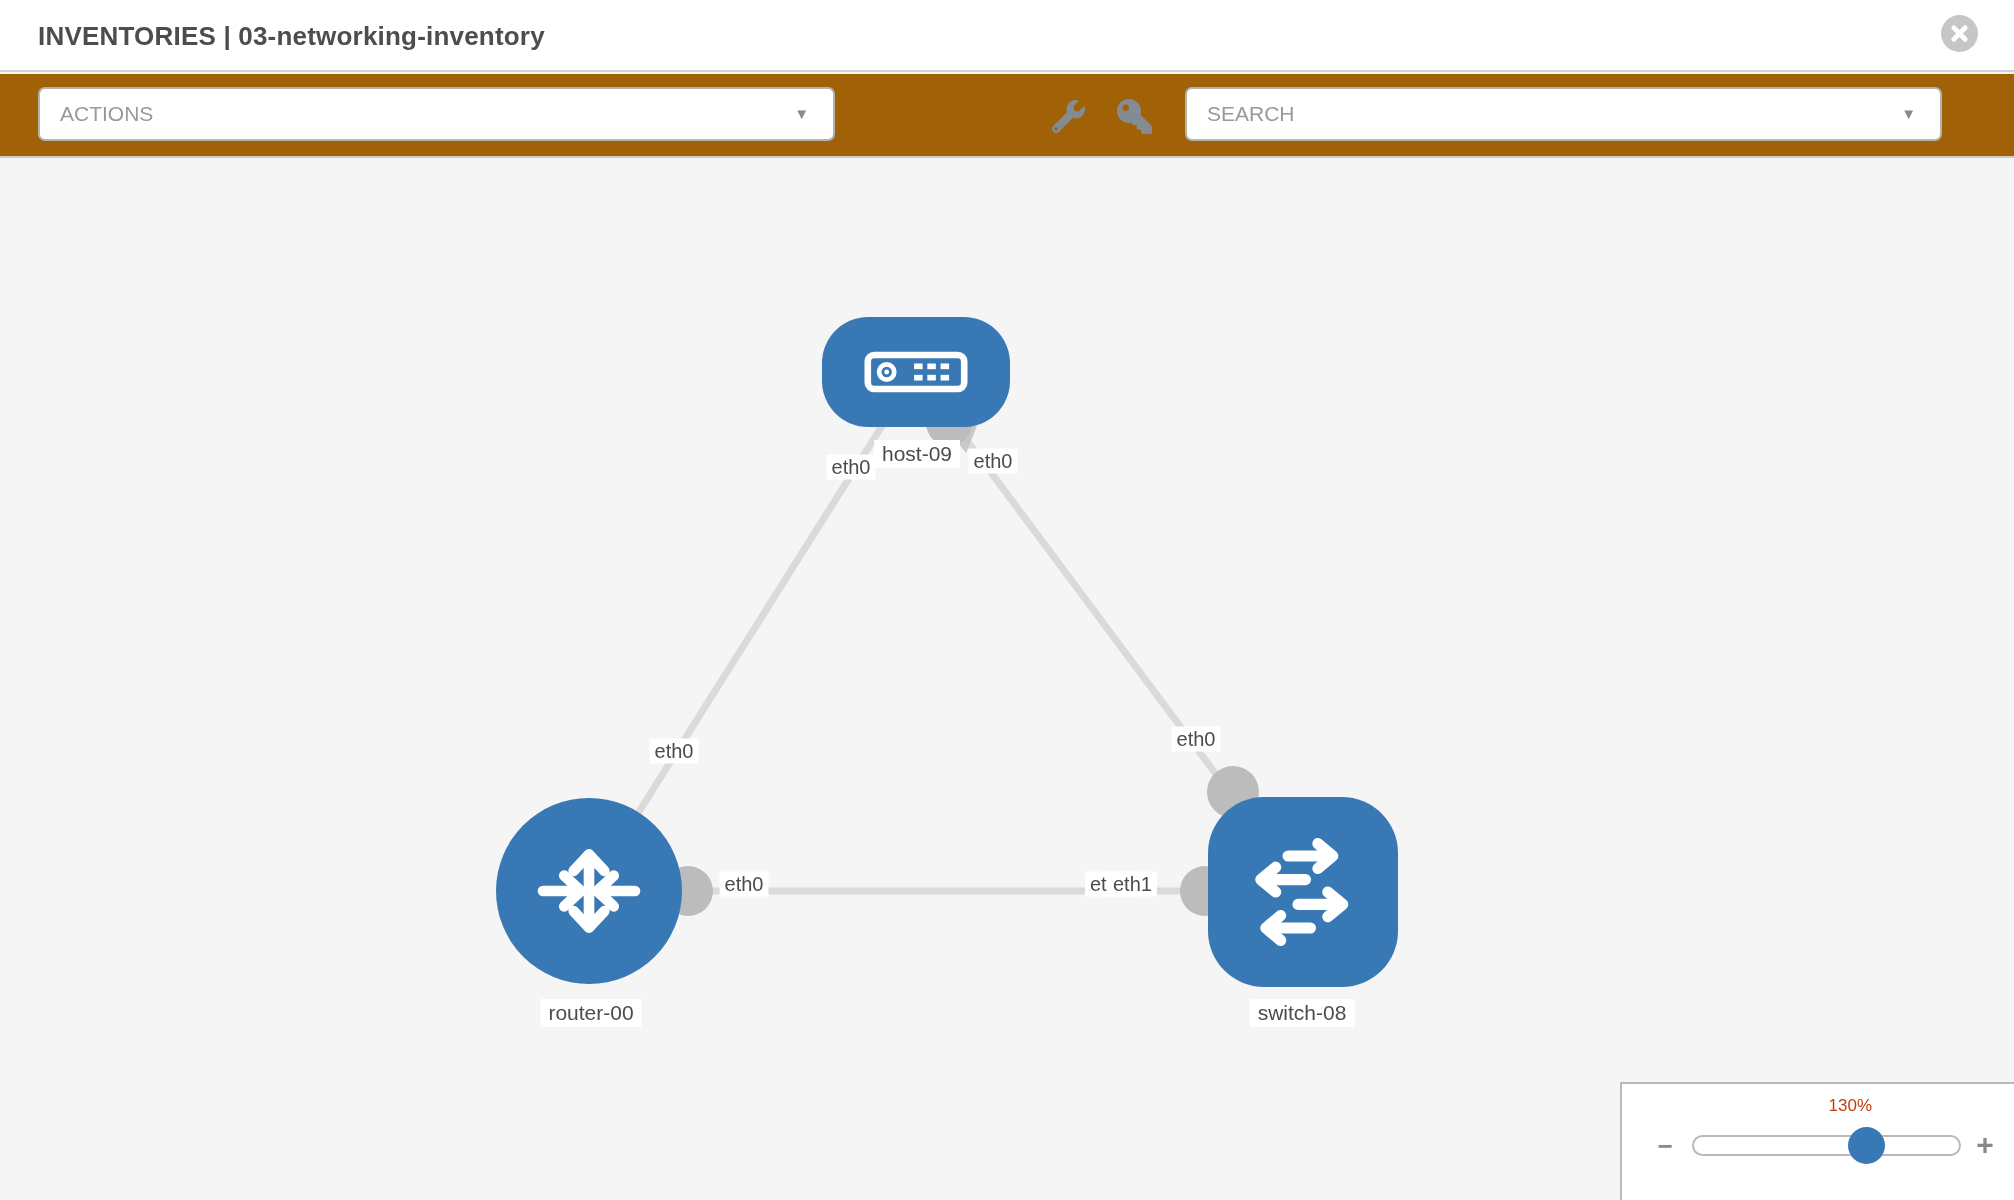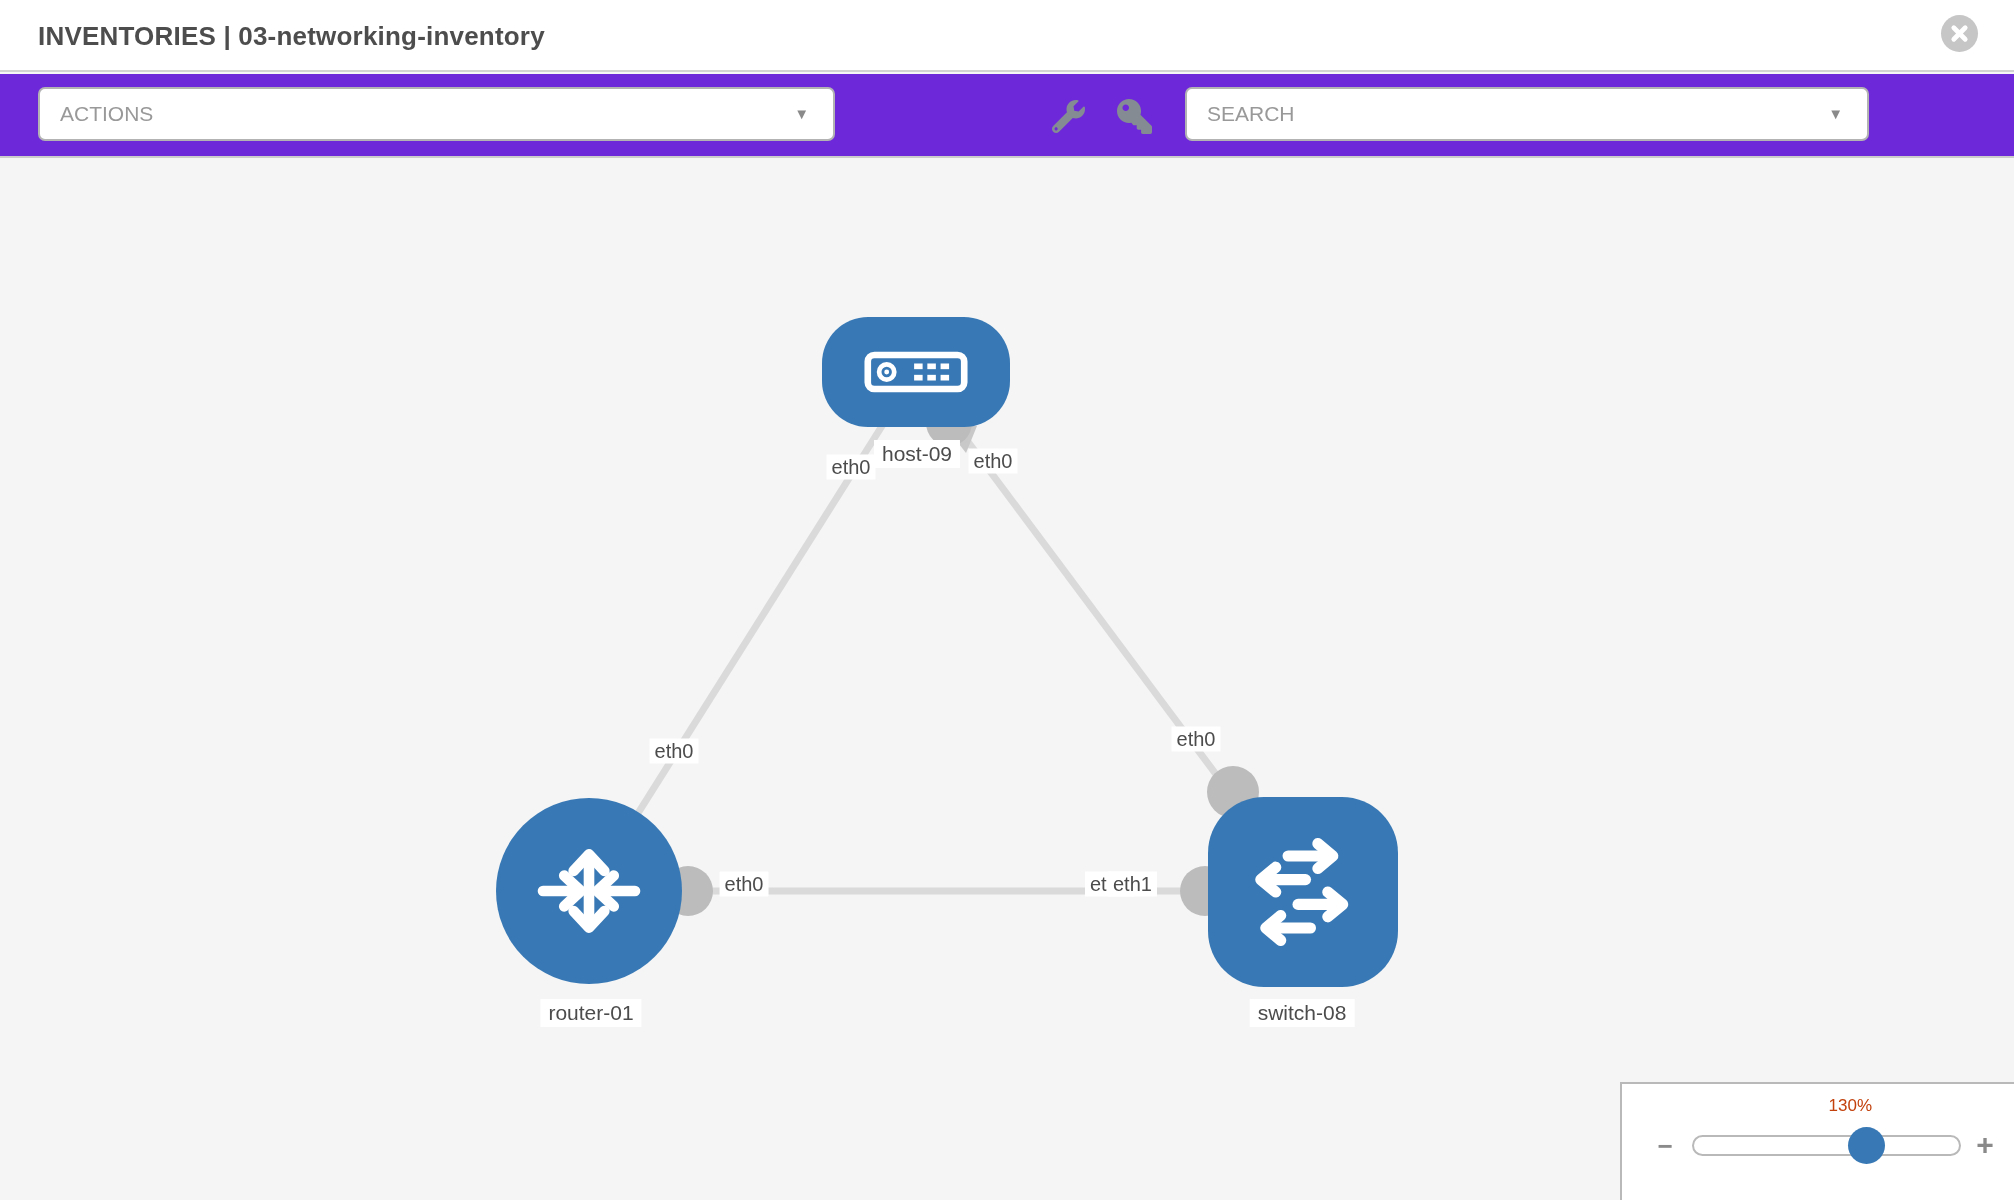--- a/index.html
+++ b/index.html
@@ -17,33 +17,33 @@
     position:absolute;left:38px;top:0;height:72px;line-height:72px;
     font-size:26px;font-weight:bold;color:#4d4d4d;letter-spacing:.2px;
   }
   .close-btn{
     position:absolute;left:1941px;top:15px;width:37px;height:37px;border-radius:50%;
     background:#c6c6c6;cursor:pointer;display:flex;align-items:center;justify-content:center;
   }
   
   .tbar{
     position:absolute;top:74px;left:0;width:2014px;height:84px;
-    background:#6d28d9;border-bottom:2px solid #cccccc;box-sizing:border-box;
+    background:#a16207;border-bottom:2px solid #cccccc;box-sizing:border-box;
   }
   .select-box{
     position:absolute;top:13px;height:54px;background:#fff;
     border:2px solid #b3b3b3;border-radius:7px;box-sizing:border-box;
     font-size:21px;color:#999999;line-height:50px;cursor:pointer;
   }
   .select-box .lbl{position:absolute;left:20px;top:0;}
   .select-box .caret{
     position:absolute;right:24px;top:0;font-size:15px;color:#8a8a8a;line-height:50px;
   }
   .actions-box{left:38px;width:797px;}
-  .search-box{left:1185px;width:684px;}
+  .search-box{left:1185px;width:757px;}
   .tool-icon-btn{
     position:absolute;top:22px;width:40px;height:40px;border:none;background:none;
     padding:0;cursor:pointer;display:flex;align-items:center;justify-content:center;
   }
   .wrench-btn{left:1048px;}
   .key-btn{left:1114px;}
   
   .canvas{
     position:absolute;top:160px;left:0;width:2014px;height:1040px;background:#f5f5f5;
   }
@@ -179,21 +179,21 @@
         <polyline points="28,30 16,40 28,50"></polyline>
         <line x1="46" y1="60" x2="76" y2="60"></line>
         <polyline points="70,50 82,60 70,70"></polyline>
         <line x1="56" y1="79" x2="26" y2="79"></line>
         <polyline points="32,69 20,79 32,89"></polyline>
       </g>
     </svg>
   </div>
 
   <div class="chip node-chip" style="left:917px;top:294px;">host-09</div>
-  <div class="chip node-chip" style="left:591px;top:853px;">router-01</div>
+  <div class="chip node-chip" style="left:591px;top:853px;">router-00</div>
   <div class="chip node-chip" style="left:1302px;top:853px;">switch-08</div>
 
   <div class="chip if-chip" style="left:851px;top:307px;">eth0</div>
   <div class="chip if-chip" style="left:993px;top:301px;">eth0</div>
   <div class="chip if-chip" style="left:674px;top:591px;">eth0</div>
   <div class="chip if-chip" style="left:1196px;top:579px;">eth0</div>
   <div class="chip if-chip" style="left:744px;top:724px;">eth0</div>
   <div class="chip if-chip abs-left" style="left:1085px;top:724px;">eth0</div>
   <div class="chip if-chip abs-left" style="left:1108px;top:724px;">eth1</div>
 </div>

